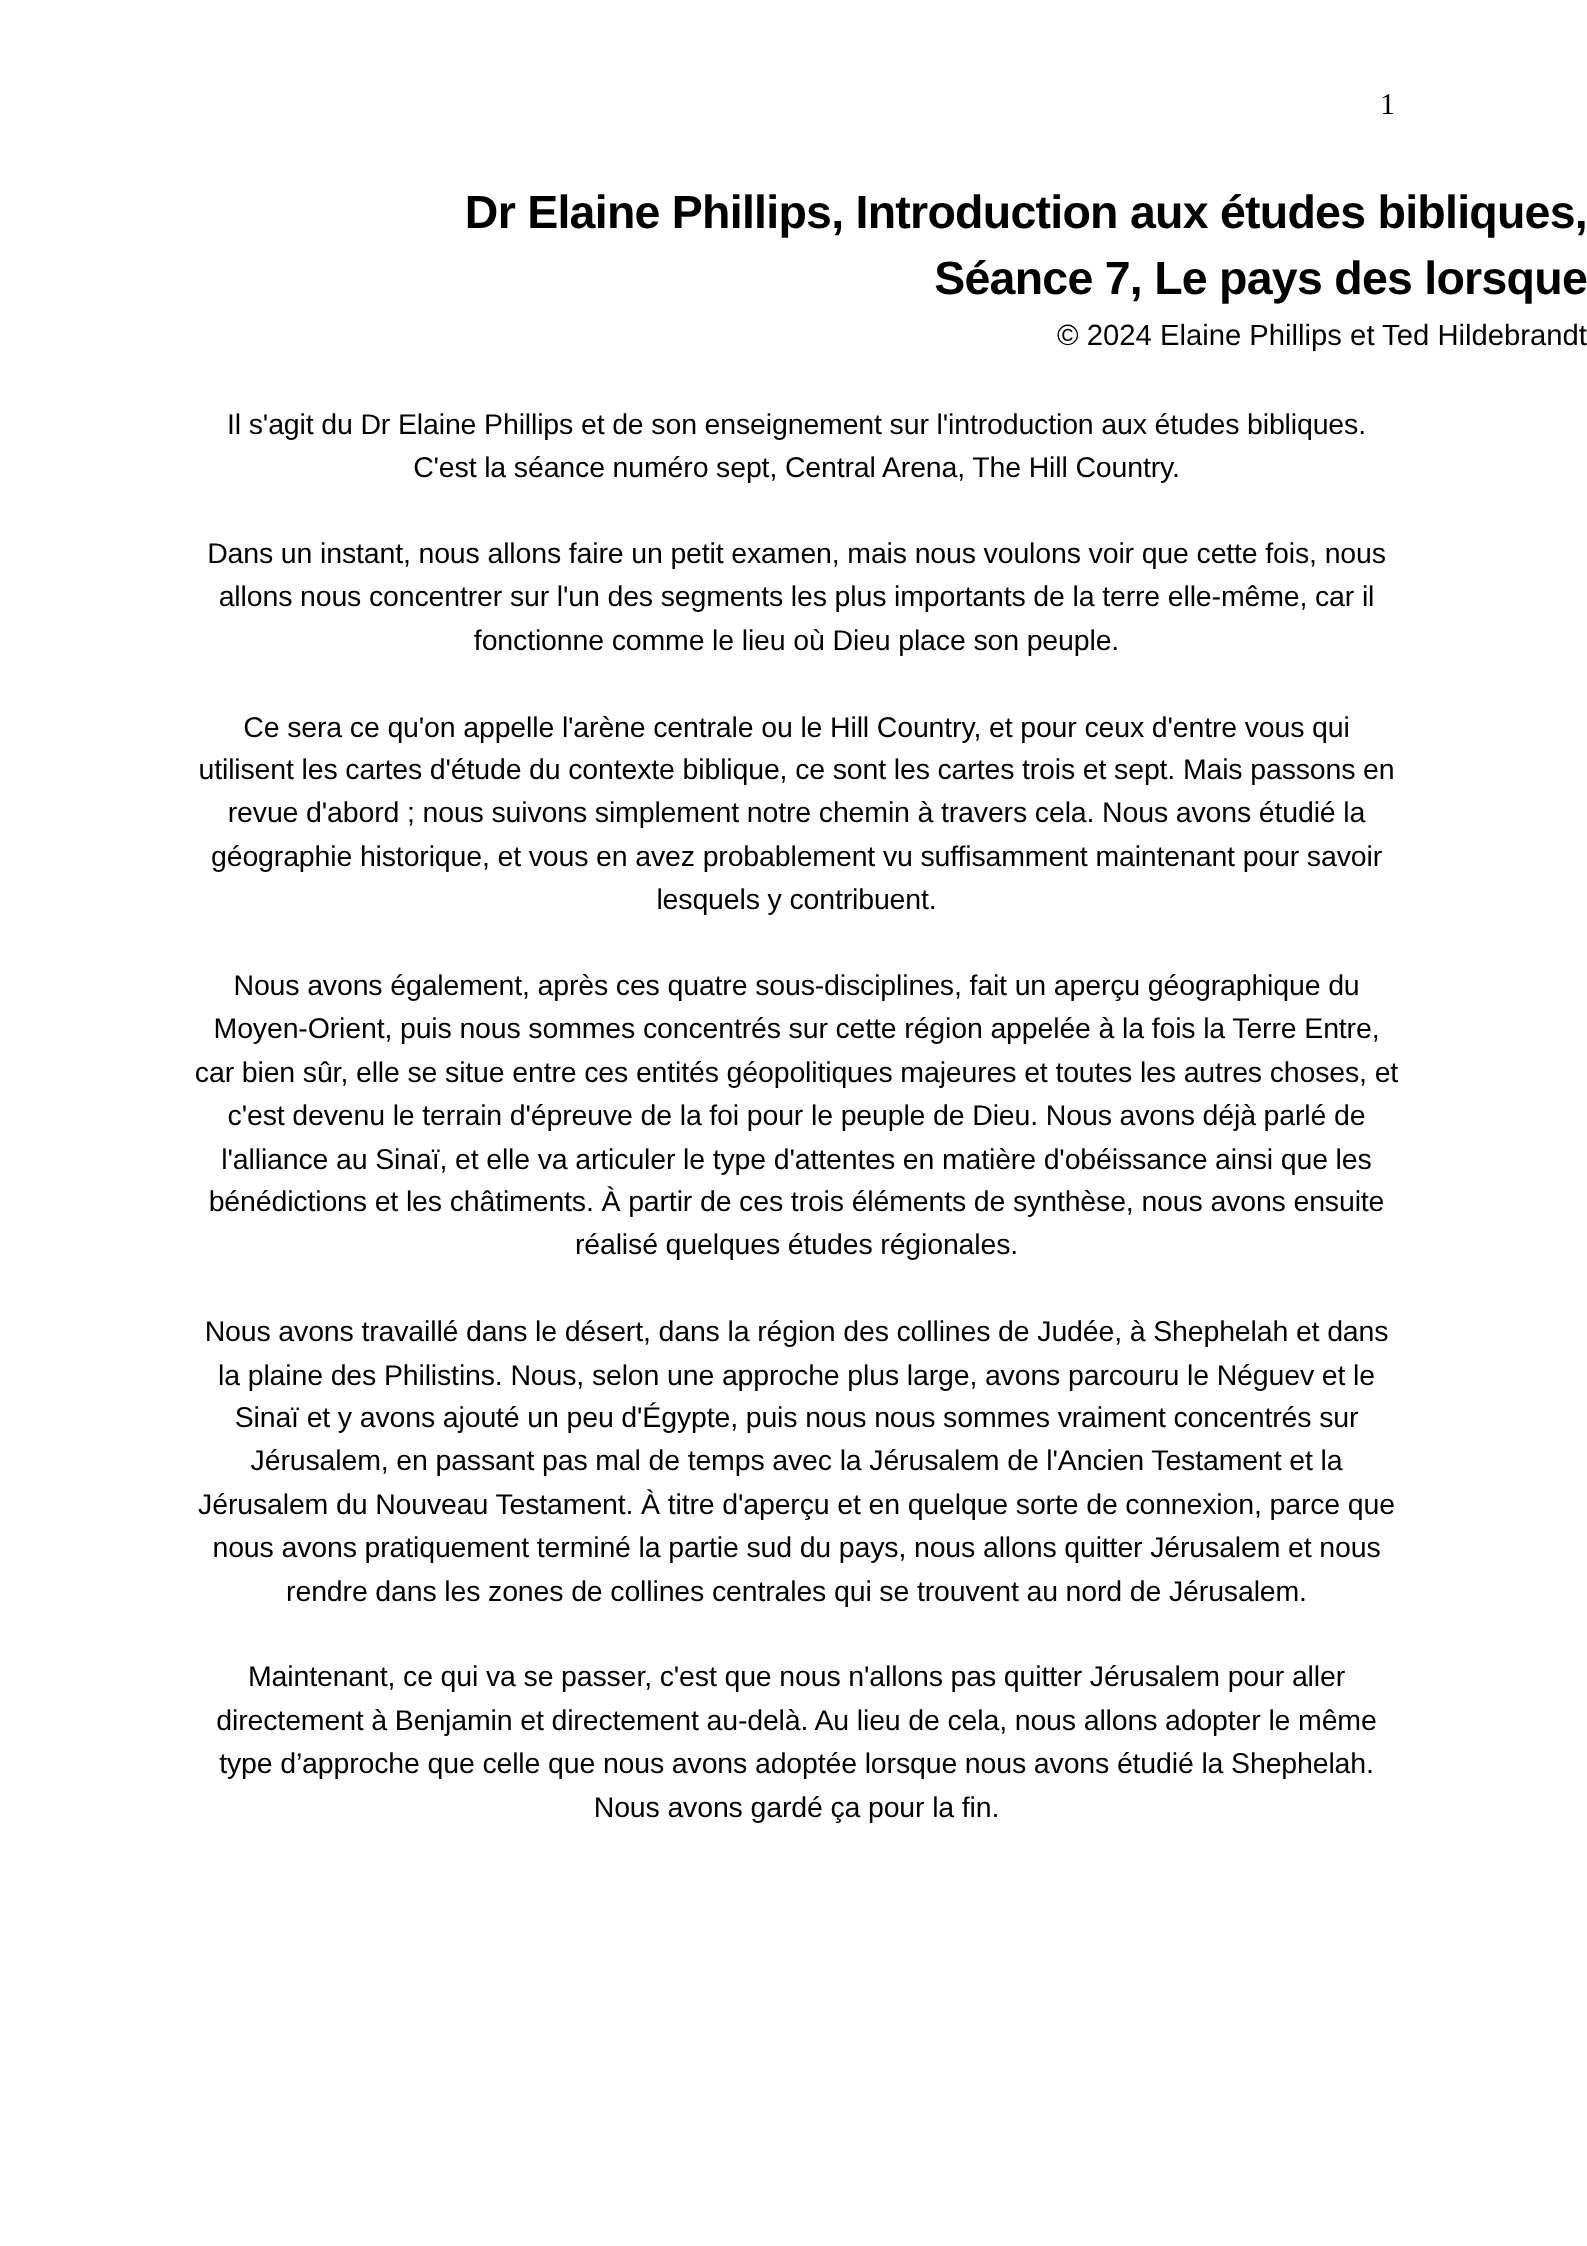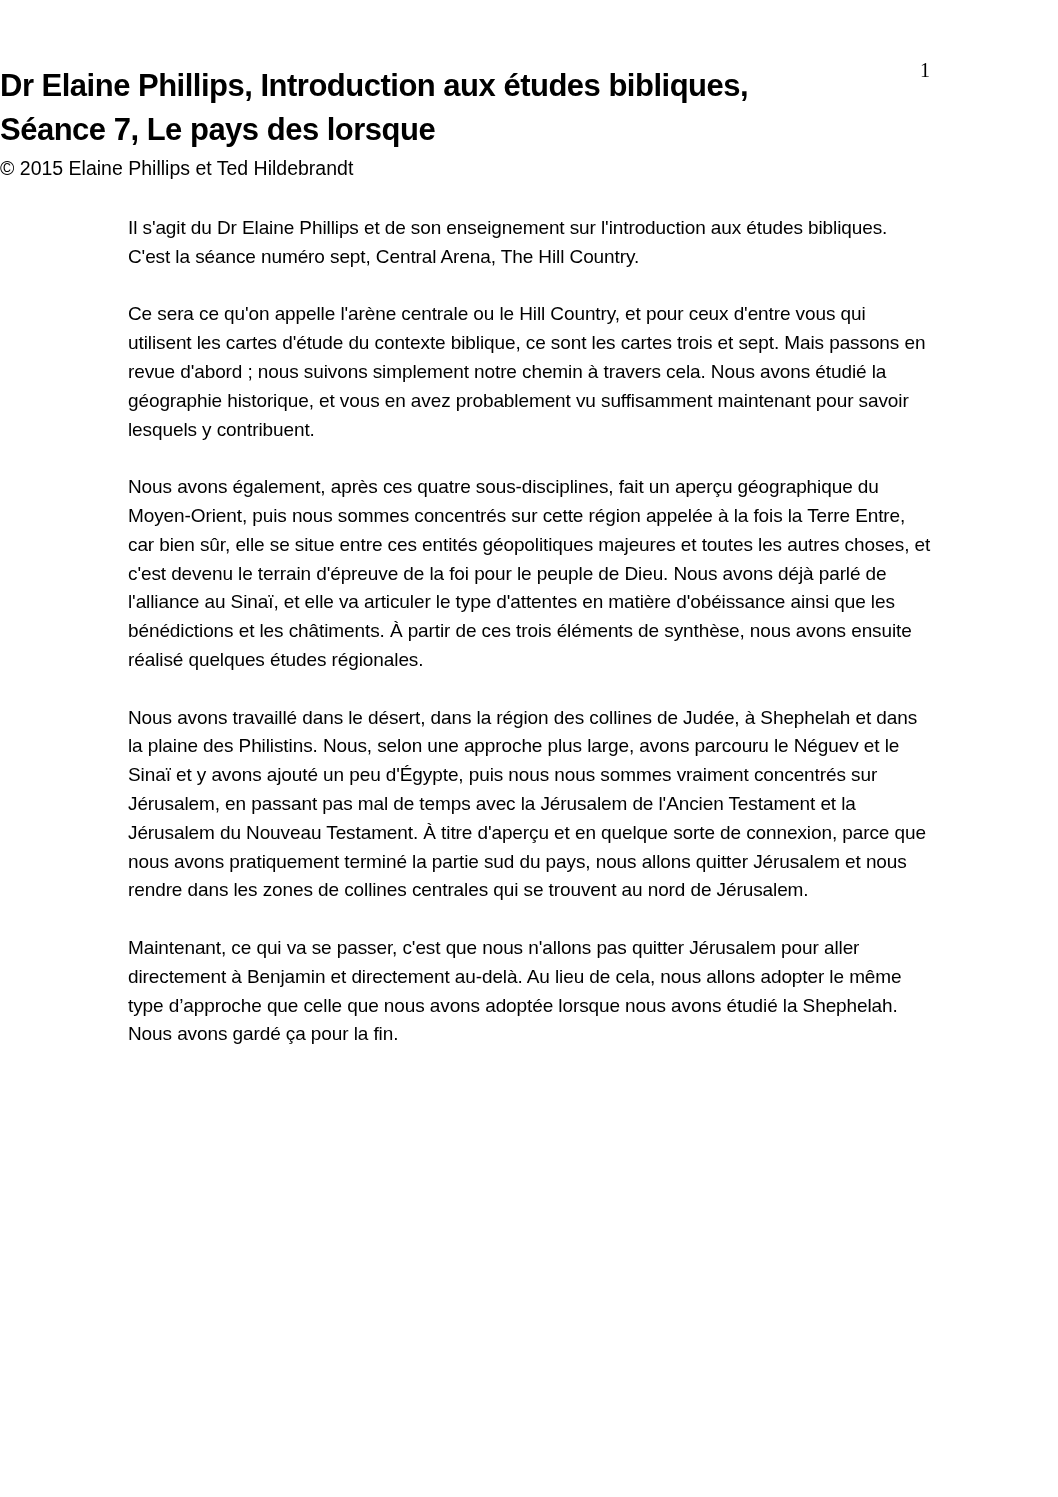--- a/index.html
+++ b/index.html
@@ -19,22 +19,22 @@
   }
   .page-number {
     position: absolute;
     top: 60px;
     right: 128px;
     font-family: "Liberation Serif", serif;
     font-size: 20px;
     line-height: 1;
   }
   .doc-header {
-    padding-top: 64px;
-    text-align: left;
+    padding-top: 120px;
+    text-align: right;
   }
   .doc-title {
     margin: 0;
     font-size: 31px;
     font-weight: bold;
     line-height: 44px;
     letter-spacing: -0.5px;
   }
   .title-line {
     display: block;
@@ -42,42 +42,43 @@
   .copyright {
     font-size: 19.5px;
     line-height: 28px;
     margin-top: 2px;
   }
   .doc-body {
     margin: 32px 124px 0 128px;
     font-size: 19px;
     line-height: 28.8px;
     letter-spacing: -0.1px;
-    text-align: left;
+    text-align: center;
   }
   .para {
     margin: 0 0 28.8px 0;
   }
 </style>
 </head>
 <body>
 
 <div class="page">
 
   <div class="page-number">1</div>
 
   <header class="doc-header">
     <h1 class="doc-title">
       <span class="title-line">Dr Elaine Phillips, Introduction aux études bibliques,</span>
       <span class="title-line">Séance 7, Le pays des lorsque</span>
     </h1>
-    <div class="copyright">© 2015 Elaine Phillips et Ted Hildebrandt</div>
+    <div class="copyright">© 2024 Elaine Phillips et Ted Hildebrandt</div>
   </header>
 
   <main class="doc-body">
     <p class="para">Il s'agit du Dr Elaine Phillips et de son enseignement sur l'introduction aux études bibliques. C'est la séance numéro sept, Central Arena, The Hill Country.</p>
+    <p class="para">Dans un instant, nous allons faire un petit examen, mais nous voulons voir que cette fois, nous allons nous concentrer sur l'un des segments les plus importants de la terre elle-même, car il fonctionne comme le lieu où Dieu place son peuple.</p>
     <p class="para">Ce sera ce qu'on appelle l'arène centrale ou le Hill Country, et pour ceux d'entre vous qui utilisent les cartes d'étude du contexte biblique, ce sont les cartes trois et sept. Mais passons en revue d'abord ; nous suivons simplement notre chemin à travers cela. Nous avons étudié la géographie historique, et vous en avez probablement vu suffisamment maintenant pour savoir lesquels y contribuent.</p>
     <p class="para">Nous avons également, après ces quatre sous-disciplines, fait un aperçu géographique du Moyen-Orient, puis nous sommes concentrés sur cette région appelée à la fois la Terre Entre, car bien sûr, elle se situe entre ces entités géopolitiques majeures et toutes les autres choses, et c'est devenu le terrain d'épreuve de la foi pour le peuple de Dieu. Nous avons déjà parlé de l'alliance au Sinaï, et elle va articuler le type d'attentes en matière d'obéissance ainsi que les bénédictions et les châtiments. À partir de ces trois éléments de synthèse, nous avons ensuite réalisé quelques études régionales.</p>
     <p class="para">Nous avons travaillé dans le désert, dans la région des collines de Judée, à Shephelah et dans la plaine des Philistins. Nous, selon une approche plus large, avons parcouru le Néguev et le Sinaï et y avons ajouté un peu d'Égypte, puis nous nous sommes vraiment concentrés sur Jérusalem, en passant pas mal de temps avec la Jérusalem de l'Ancien Testament et la Jérusalem du Nouveau Testament. À titre d'aperçu et en quelque sorte de connexion, parce que nous avons pratiquement terminé la partie sud du pays, nous allons quitter Jérusalem et nous rendre dans les zones de collines centrales qui se trouvent au nord de Jérusalem.</p>
     <p class="para">Maintenant, ce qui va se passer, c'est que nous n'allons pas quitter Jérusalem pour aller directement à Benjamin et directement au-delà. Au lieu de cela, nous allons adopter le même type d’approche que celle que nous avons adoptée lorsque nous avons étudié la Shephelah. Nous avons gardé ça pour la fin.</p>
   </main>
 
 </div>
 
 </body></html>

